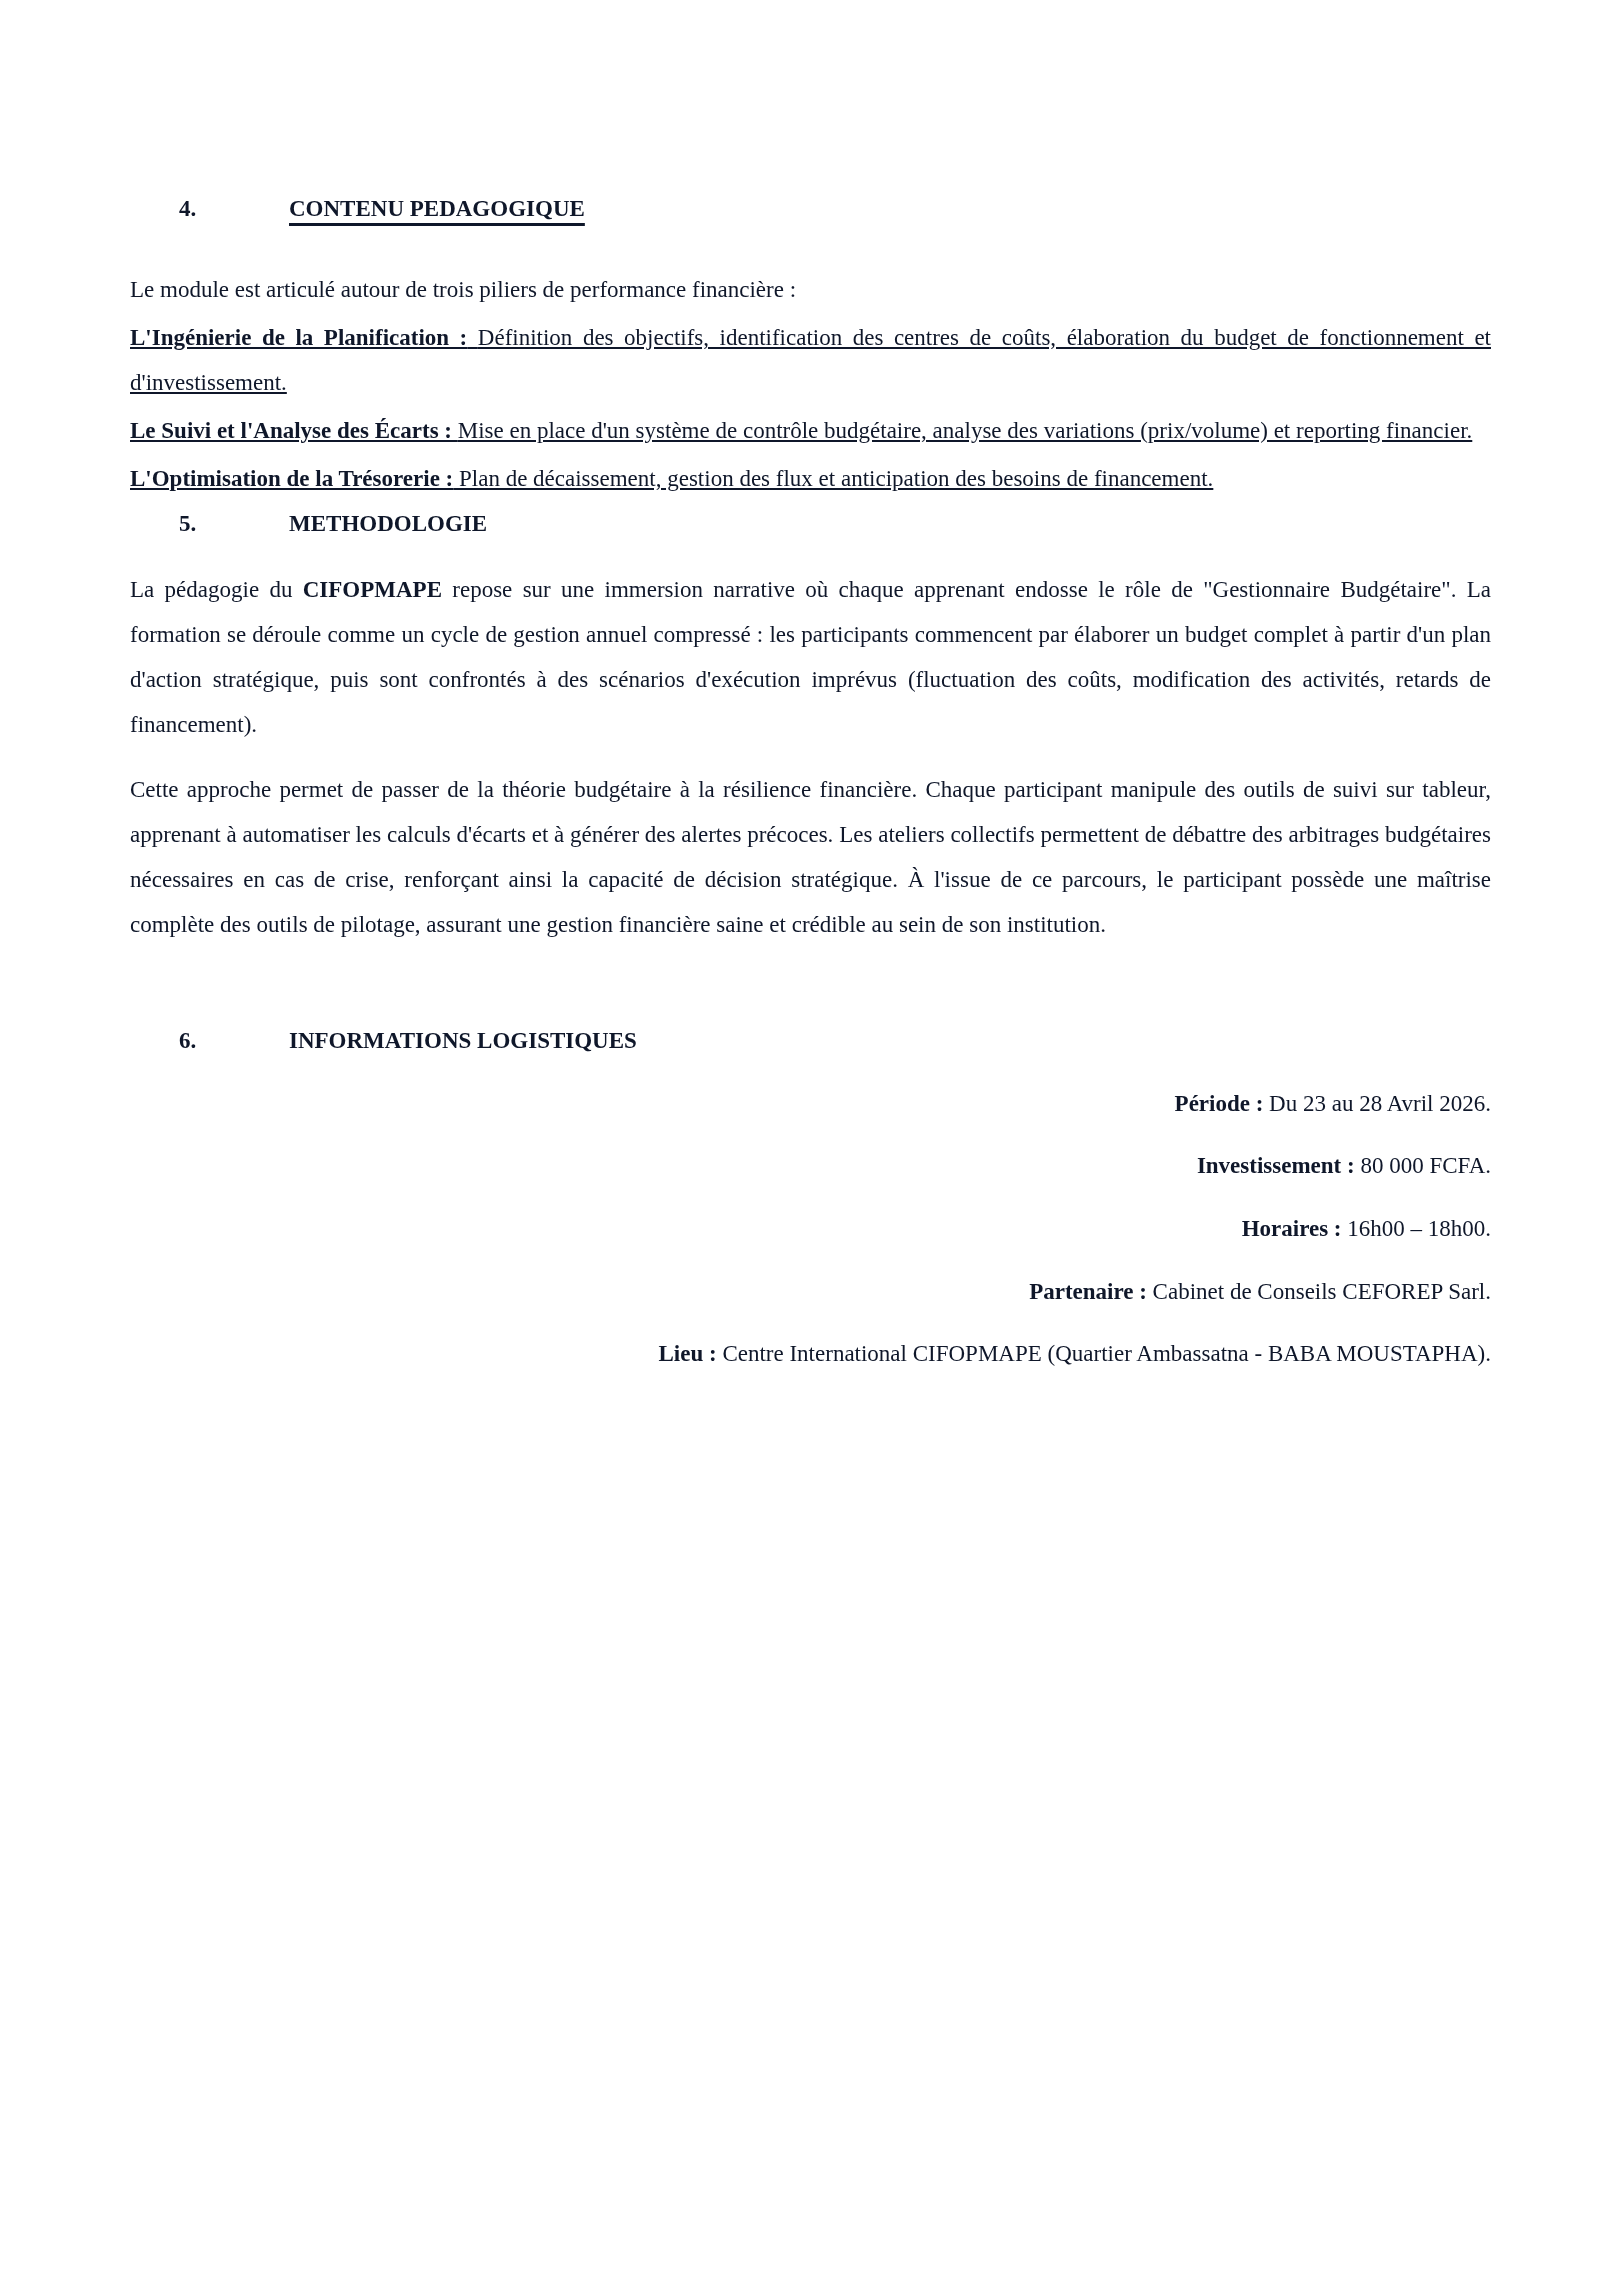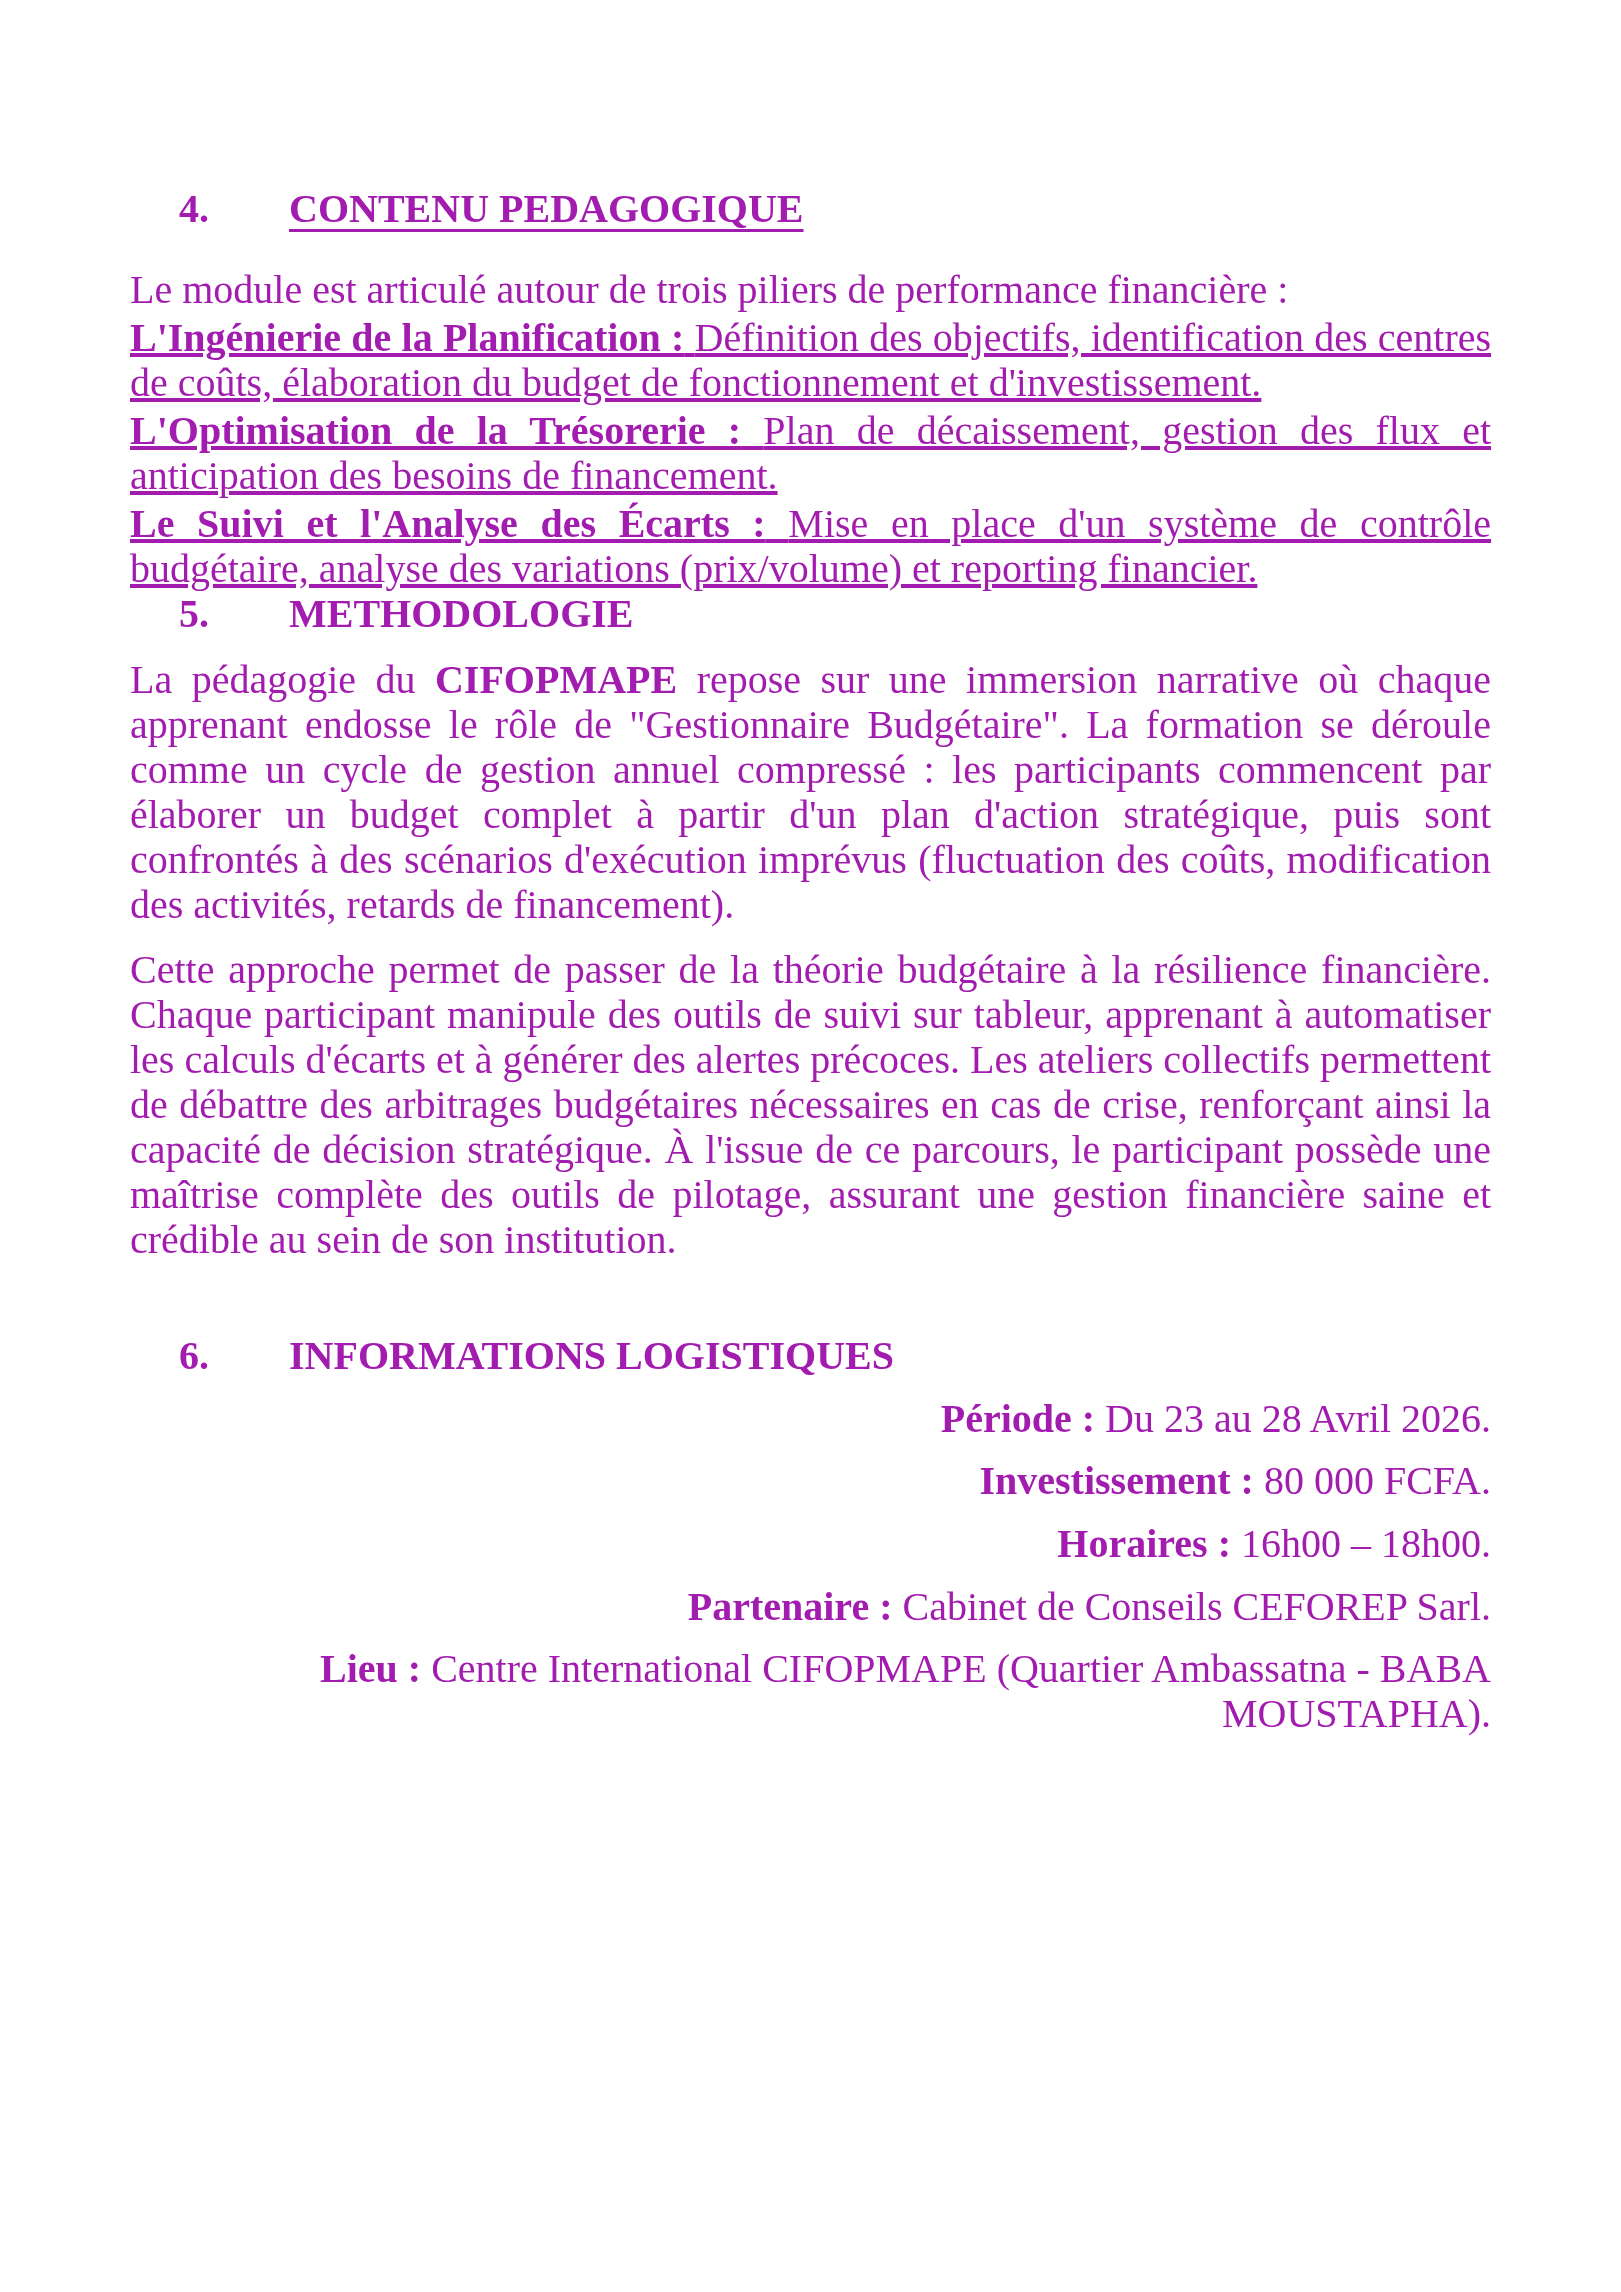--- a/index.html
+++ b/index.html
@@ -5,23 +5,23 @@
   html, body {
     margin: 0;
     padding: 0;
     background: #ffffff;
   }
   .page {
     position: relative;
     width: 1621px;
     height: 2240px;
     background: #ffffff;
-    color: #a21caf;
+    color: #0f172a;
     font-family: "Liberation Serif", "DejaVu Serif", serif;
-    font-size: 40px;
+    font-size: 23px;
     line-height: 45px;
     overflow: hidden;
     box-sizing: border-box;
     padding: 186px 130px 0 130px;
   }
   .heading {
     font-weight: 700;
     line-height: 45px;
     white-space: nowrap;
   }
@@ -53,23 +53,23 @@
 <div class="page">
 
   <div class="section">
     <div class="heading">
       <span class="h-num">4.</span><span class="h-title underlined">CONTENU PEDAGOGIQUE</span>
     </div>
     <p class="para intro-para">Le module est articulé autour de trois piliers de performance financière :</p>
 
     <p class="para pillar-para"><span class="b">L'Ingénierie de la Planification :</span> <span>Définition des objectifs, identification des centres de coûts, élaboration du budget de fonctionnement et d'investissement.</span></p>
 
+    <p class="para pillar-para"><span class="b">Le Suivi et l'Analyse des Écarts :</span> <span>Mise en place d'un système de contrôle budgétaire, analyse des variations (prix/volume) et reporting financier.</span></p>
+
     <p class="para pillar-para"><span class="b">L'Optimisation de la Trésorerie :</span> <span>Plan de décaissement, gestion des flux et anticipation des besoins de financement.</span></p>
-
-    <p class="para pillar-para"><span class="b">Le Suivi et l'Analyse des Écarts :</span> <span>Mise en place d'un système de contrôle budgétaire, analyse des variations (prix/volume) et reporting financier.</span></p>
   </div>
 
   <div class="section">
     <div class="heading heading-5">
       <span class="h-num">5.</span><span class="h-title">METHODOLOGIE</span>
     </div>
 
     <p class="para body-para"><span>La pédagogie du </span><span class="b">CIFOPMAPE</span><span> repose sur une immersion narrative où chaque apprenant endosse le rôle de "Gestionnaire Budgétaire". La formation se déroule comme un cycle de gestion annuel compressé : les participants commencent par élaborer un budget complet à partir d'un plan d'action stratégique, puis sont confrontés à des scénarios d'exécution imprévus (fluctuation des coûts, modification des activités, retards de financement).</span></p>
 
     <p class="para body-para">Cette approche permet de passer de la théorie budgétaire à la résilience financière. Chaque participant manipule des outils de suivi sur tableur, apprenant à automatiser les calculs d'écarts et à générer des alertes précoces. Les ateliers collectifs permettent de débattre des arbitrages budgétaires nécessaires en cas de crise, renforçant ainsi la capacité de décision stratégique. À l'issue de ce parcours, le participant possède une maîtrise complète des outils de pilotage, assurant une gestion financière saine et crédible au sein de son institution.</p>

